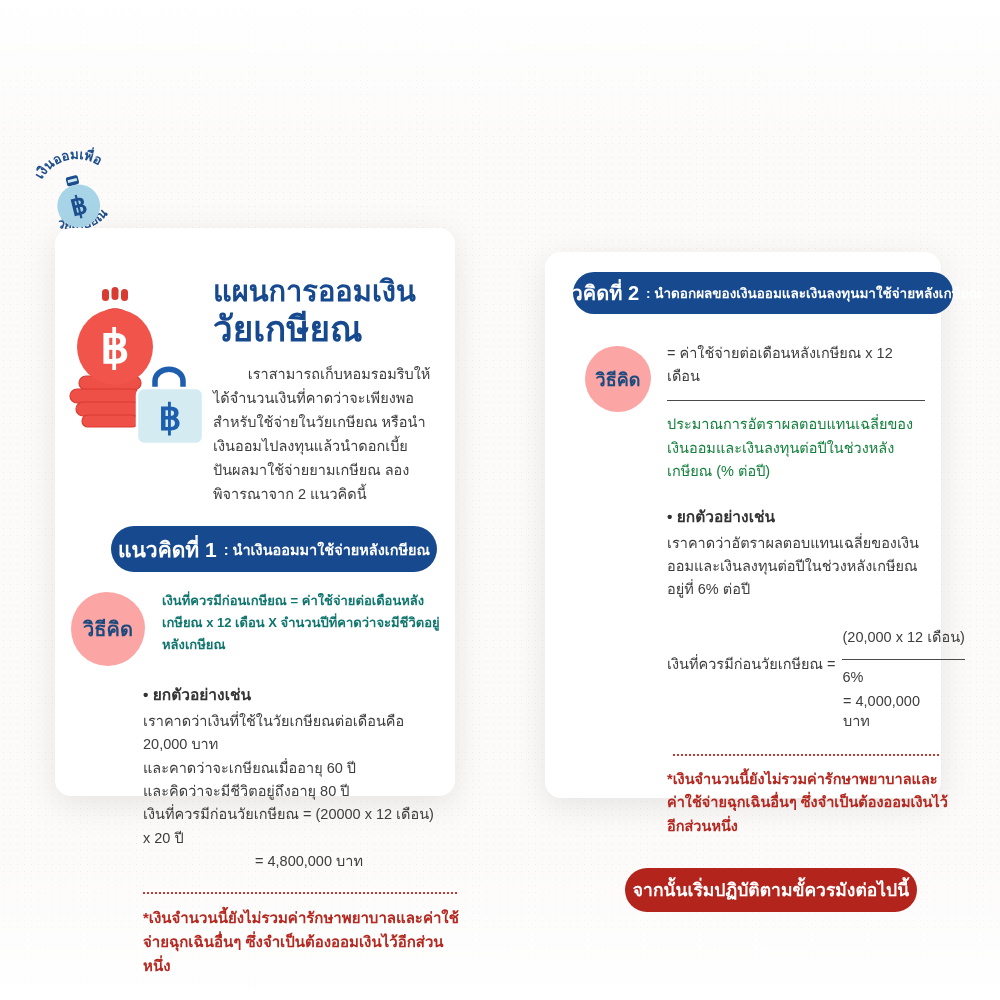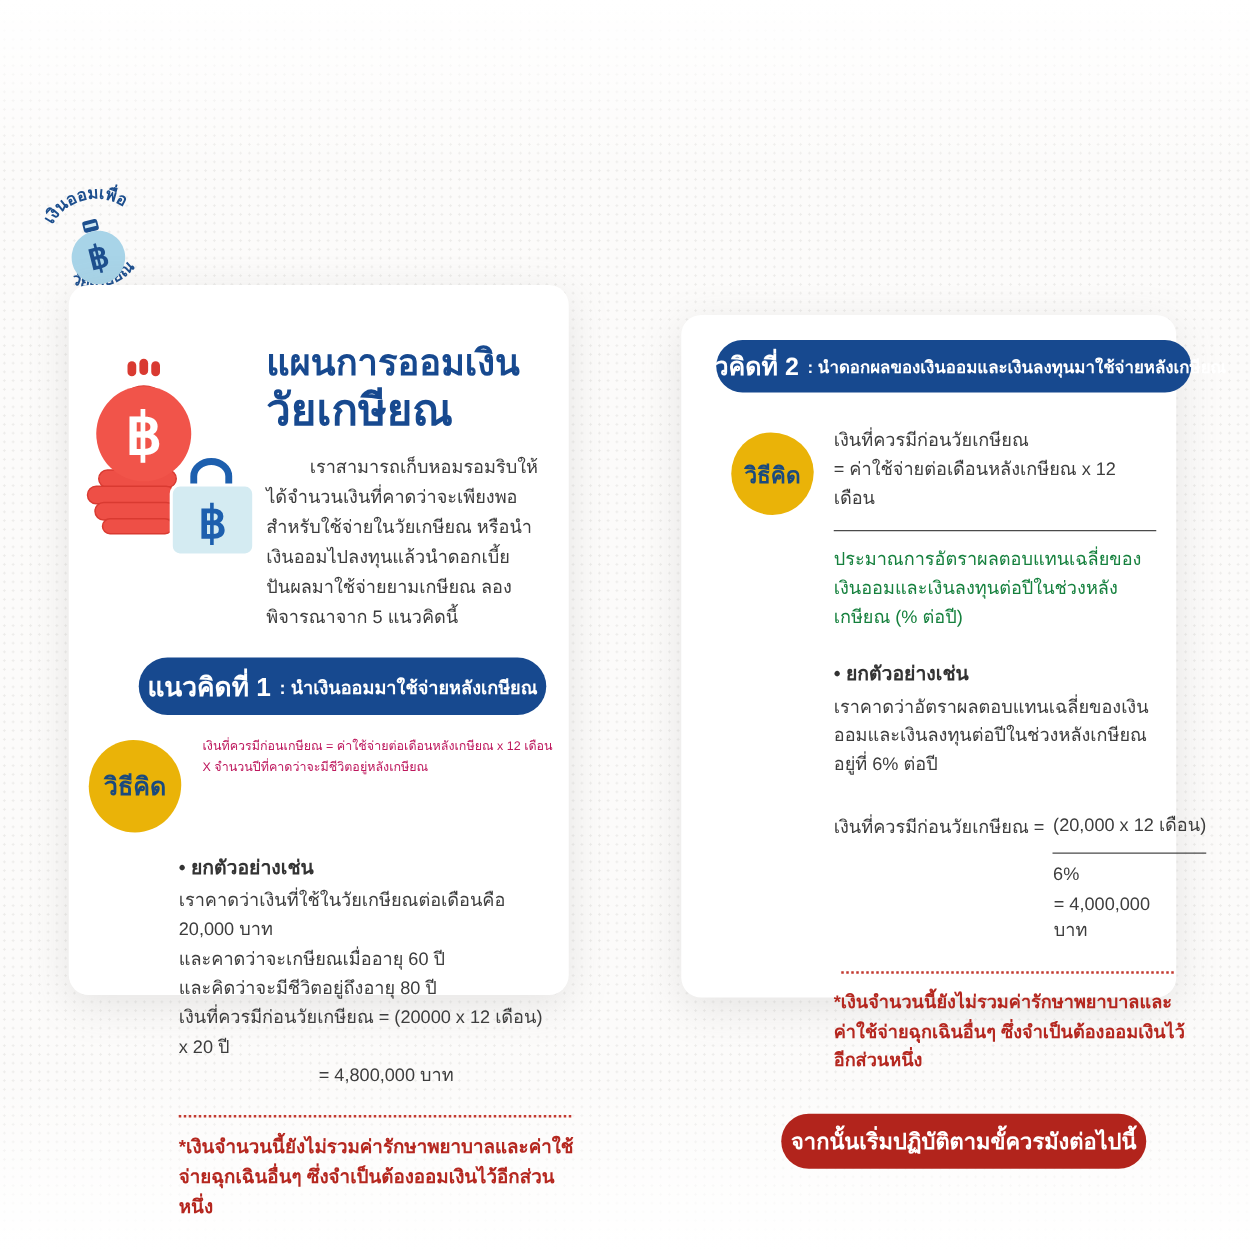--- a/index.html
+++ b/index.html
@@ -42,44 +42,44 @@
   .pill-big { font-size:21px; font-weight:700; color:#fff; white-space:nowrap; }
   .pill-sub { font-size:14.5px; font-weight:700; color:#fff; white-space:nowrap; }
   .pill1 { margin:20px 0 0 56px; width:326px; height:46px; }
   .pill2 { margin:20px 0 0 8px; width:380px; height:42px; }
   .pill2 .pill-big { font-size:20px; }
   .pill2 .pill-sub { font-size:13.5px; }
 
   .method-row { display:flex; margin:16px 12px 0 16px; }
   .circle {
     width:74px; height:74px; flex:none; margin-top:4px;
-    background:#eab308; color:#1a4a7e; font-size:20px; font-weight:700;
+    background:#fca5a5; color:#1a4a7e; font-size:20px; font-weight:700;
     border-radius:48% 52% 50% 50% / 50% 48% 52% 50%;
     display:flex; align-items:center; justify-content:center;
   }
-  .method-text { padding:2px 0 0 17px; font-size:10px; line-height:1.66; color:#be185d; }
+  .method-text { padding:2px 0 0 17px; font-size:13px; line-height:1.66; color:#0f766e;font-weight:bold; }
 
   .example { margin:16px 14px 0 88px; font-size:14.5px; line-height:1.62; color:#3d3d3d; }
   .ex-head { font-weight:700; font-size:15.5px; margin-bottom:2px; color:#333; }
   .ex-result { margin-left:112px; }
 
   .dotline { border:none; border-top:2px dotted #c33a30; margin:18px 0 0 88px; width:314px; }
   .note { margin:12px 10px 0 88px; width:318px; font-size:15px; font-weight:700; color:#b5271f; line-height:1.6; }
 
   
   .method-row2 { display:flex; margin:28px 16px 0 20px; }
   .circle2 { width:66px; height:66px; font-size:18px; }
   .frac-col { padding-left:16px; flex:1; }
   .frac-top { font-size:14.5px; line-height:1.6; color:#3d3d3d; padding-bottom:12px; border-bottom:1.5px solid #4a4a4a; }
   .frac-bottom { padding-top:12px; font-size:14.5px; line-height:1.6; color:#15803d; }
 
   .example2 { margin:22px 16px 0 102px; font-size:14.5px; line-height:1.6; color:#3d3d3d; }
   .calc { margin:24px 0 0 102px; font-size:14.5px; color:#3d3d3d; }
   .calc-row { display:flex; align-items:flex-start; }
-  .calc-label { white-space:nowrap; padding-top:1px; }
+  .calc-label { white-space:nowrap; padding-top:1px;margin-top:26px; }
   .frac2 { margin-left:7px; text-align:left; }
   .frac2 .num { display:block; padding-bottom:11px; border-bottom:1.5px solid #4a4a4a; white-space:nowrap; }
   .frac2 .den { display:block; padding-top:9px; }
   .calc-result { margin:8px 4px 0 176px; }
 
   .dotline2 { margin:22px 0 0 108px; width:266px; }
   .note2 { margin:12px 16px 0 102px; width:288px; font-size:14.5px; }
 
   .banner {
     margin:30px 0 0 60px; width:292px; height:44px; border-radius:24px;
@@ -134,21 +134,21 @@
 
         <g>
           <path d="M94,112 v-9 a13,11 0 0 1 28,0 v9" fill="none" stroke="#1d5fae" stroke-width="5.5" stroke-linecap="round"></path>
           <rect x="76" y="110" width="66" height="56" rx="7" fill="#d4ebf2" stroke="#ffffff" stroke-width="2.5"></rect>
           <text x="109" y="152" font-size="36" font-weight="bold" fill="#1d5fae" text-anchor="middle">฿</text>
         </g>
       </svg>
       <div class="title-col">
         <div class="title1">แผนการออมเงิน</div>
         <div class="title2">วัยเกษียณ</div>
-        <p class="intro">เราสามารถเก็บหอมรอมริบให้ได้จำนวนเงินที่คาดว่าจะเพียงพอสำหรับใช้จ่ายในวัยเกษียณ หรือนำเงินออมไปลงทุนแล้วนำดอกเบี้ยปันผลมาใช้จ่ายยามเกษียณ ลองพิจารณาจาก 5 แนวคิดนี้</p>
+        <p class="intro">เราสามารถเก็บหอมรอมริบให้ได้จำนวนเงินที่คาดว่าจะเพียงพอสำหรับใช้จ่ายในวัยเกษียณ หรือนำเงินออมไปลงทุนแล้วนำดอกเบี้ยปันผลมาใช้จ่ายยามเกษียณ ลองพิจารณาจาก 2 แนวคิดนี้</p>
       </div>
     </div>
 
     <div class="pill pill1">
       <span class="pill-big">แนวคิดที่ 1</span>
       <span class="pill-sub">: นำเงินออมมาใช้จ่ายหลังเกษียณ</span>
     </div>
 
     <div class="method-row">
       <div class="circle">วิธีคิด</div>
@@ -172,21 +172,20 @@
 
     <div class="pill pill2">
       <span class="pill-big">แนวคิดที่ 2</span>
       <span class="pill-sub">: นำดอกผลของเงินออมและเงินลงทุนมาใช้จ่ายหลังเกษียณ</span>
     </div>
 
     <div class="method-row2 method-row">
       <div class="circle circle2">วิธีคิด</div>
       <div class="frac-col">
         <div class="frac-top">
-          <div>เงินที่ควรมีก่อนวัยเกษียณ</div>
           <div>= ค่าใช้จ่ายต่อเดือนหลังเกษียณ x 12 เดือน</div>
         </div>
         <div class="frac-bottom">ประมาณการอัตราผลตอบแทนเฉลี่ยของเงินออมและเงินลงทุนต่อปีในช่วงหลังเกษียณ (% ต่อปี)</div>
       </div>
     </div>
 
     <div class="example2">
       <div class="ex-head">• ยกตัวอย่างเช่น</div>
       <div>เราคาดว่าอัตราผลตอบแทนเฉลี่ยของเงินออมและเงินลงทุนต่อปีในช่วงหลังเกษียณอยู่ที่ 6% ต่อปี</div>
     </div>

